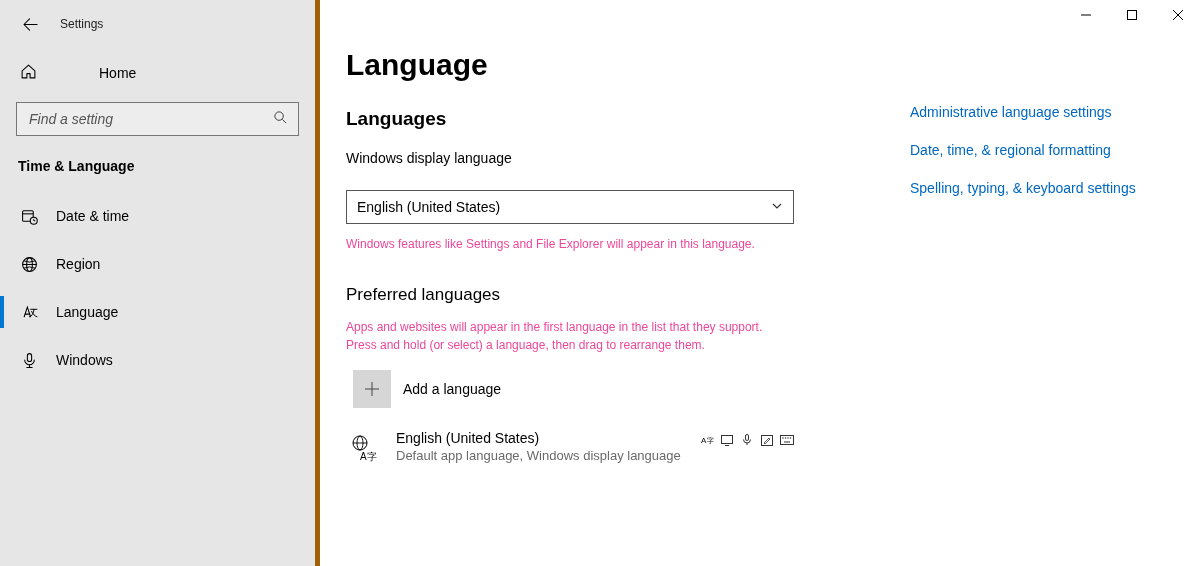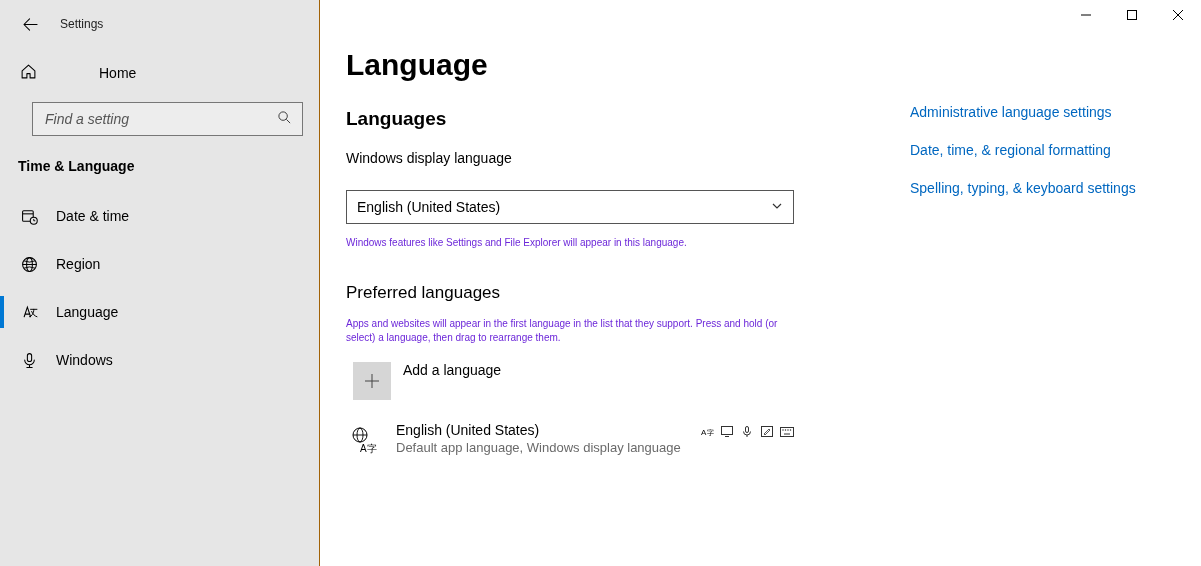--- a/index.html
+++ b/index.html
@@ -11,21 +11,21 @@
     width: 1201px;
     height: 566px;
     overflow: hidden;
     display: flex;
   }
   
   .sidebar {
     width: 320px;
     height: 100%;
     background: #e6e6e6;
-    border-right: 1px solid #a16207;
+    border-right: 5px solid #a16207;
     display: flex;
     flex-direction: column;
   }
   .sidebar-top {
     display: flex;
     align-items: center;
     height: 48px;
     padding-left: 16px;
     gap: 16px;
   }
@@ -46,21 +46,21 @@
     align-items: center;
     height: 42px;
     padding-left: 20px;
     gap: 18px;
     margin-top: 4px;
     margin-bottom: 8px;
     cursor: pointer;
   }
   .home-row .label { font-size: 14px; margin-left: 44px; }
   .search-container {
-    margin: 0 16px 14px 32px;
+    margin: 0 16px 14px 16px;
     border-radius: 9px;
   }
   .search-box {
     position: relative;
     width: 100%;
     height: 34px;
     border: 1px solid #777;
     background: #ededed;
     display: flex;
     align-items: center;
@@ -155,28 +155,29 @@
     border: 1px solid #555;
     display: flex;
     align-items: center;
     justify-content: space-between;
     padding: 0 10px;
     cursor: pointer;
     margin-bottom: 12px;
   }
   .dropdown .value { font-size: 14px; }
   .help-text {
-    font-size: 10px;
-    color: #6d28d9;
+    font-size: 12px;
+    color: #ec4899;
     line-height: 1.45;
     max-width: 440px;
   }
   .section-gap { height: 32px; }
   .add-lang-row {
     display: flex;
+    align-items: center;
     gap: 12px;
     margin-top: 16px;
     margin-bottom: 22px;
     cursor: pointer;
     padding-left: 7px;
   }
   .add-btn {
     width: 38px;
     height: 38px;
     background: #d6d6d6;

